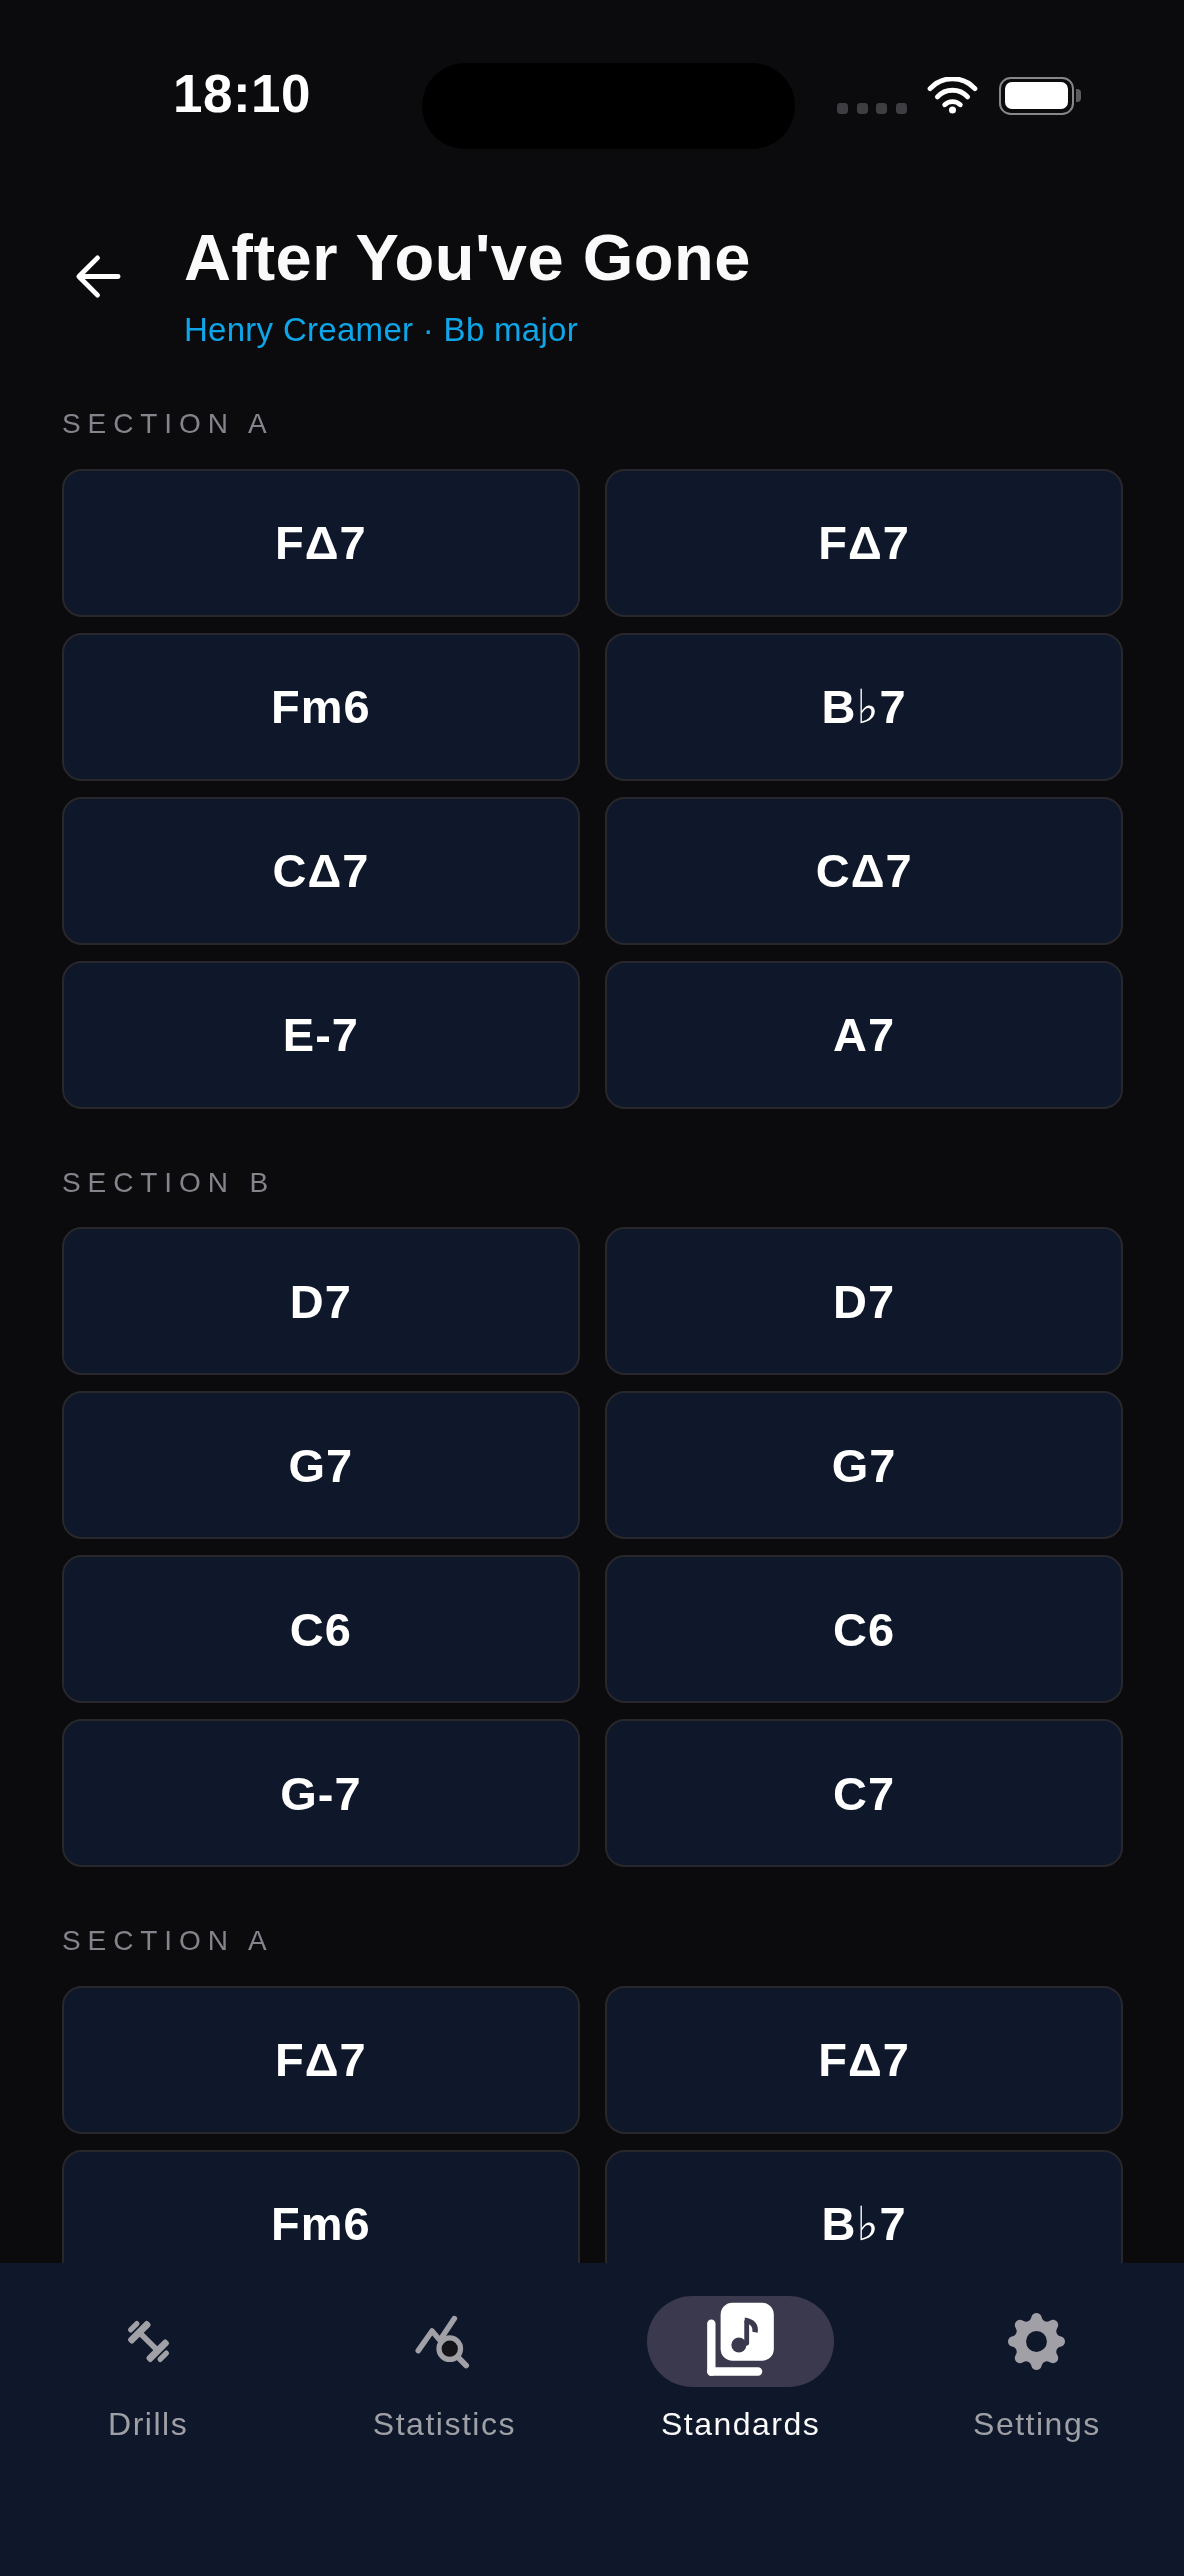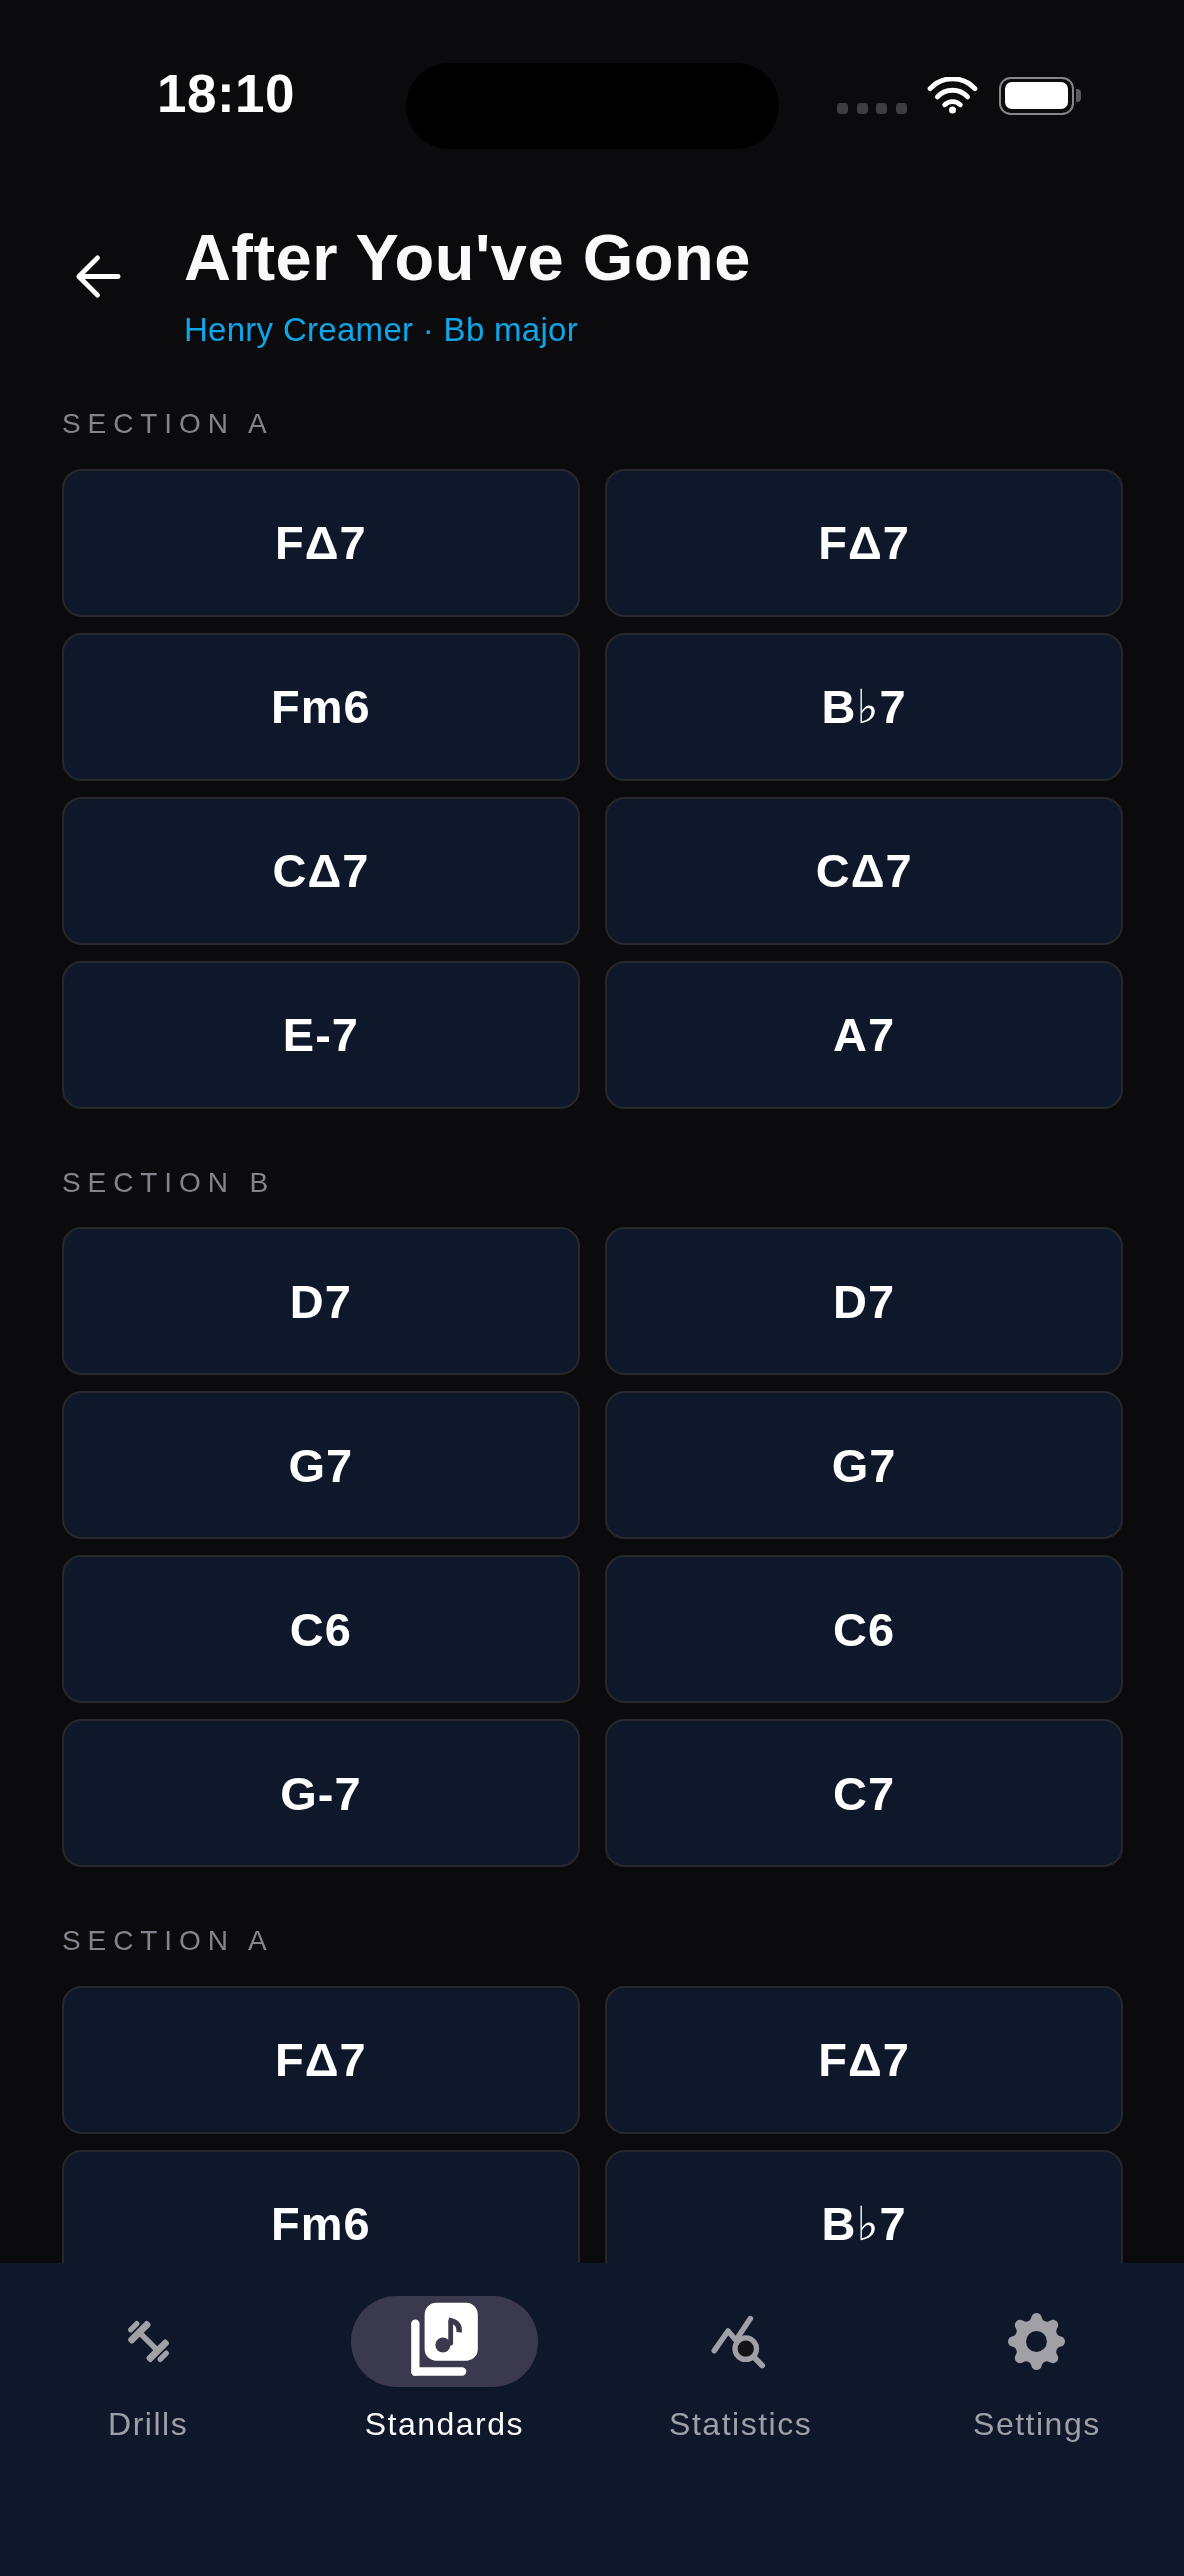--- a/index.html
+++ b/index.html
@@ -8,21 +8,21 @@
     width: 1185px; height: 2576px;
     position: relative;
     overflow: hidden;
     background: #0b0b0d;
     font-family: "Liberation Sans", "DejaVu Sans", sans-serif;
     -webkit-font-smoothing: antialiased;
   }
 
   
   .status-bar {
-    position: absolute; top: 0; left: 0; right: 0; height: 128px;
+    position: absolute; top: 0; left: 16px; right: 0; height: 128px;
     z-index: 30;
   }
   .sb-time {
     position: absolute; left: 157px; top: 65px; width: 128px;
     color: #ffffff; font-size: 53px; font-weight: 600; text-align: center;
     letter-spacing: 0.5px; line-height: 57px;
   }
   .dynamic-island {
     position: absolute; left: 406px; top: 63px; width: 373px; height: 86px;
     background: #000; border-radius: 43px;
@@ -259,52 +259,52 @@
       <rect x="31.5" y="13" width="5.5" height="22" rx="2"></rect>
       <rect x="5.5" y="18.5" width="4.2" height="11" rx="2"></rect>
       <rect x="38.3" y="18.5" width="4.2" height="11" rx="2"></rect>
     </g>
   </svg>
 </span>
       </div>
     <div class="tab-label">Drills</div>
   </div>
 
+  <div class="tab">
+    <div class="tab-icon-slot">
+        <span>
+  <svg width="63" height="63" viewBox="0 0 48 48" fill="none">
+    <path d="M4 31 L14.5 16 L20.5 23 L31.5 6.5" stroke="#a0a0a6" stroke-width="4.2" stroke-linecap="round" stroke-linejoin="round"></path>
+    <circle cx="28" cy="29.5" r="8.2" fill="#141418" stroke="#a0a0a6" stroke-width="4"></circle>
+    <path d="M34.3 36 L40.5 42.3" stroke="#a0a0a6" stroke-width="4.4" stroke-linecap="round"></path>
+  </svg>
+</span>
+      </div>
+    <div class="tab-label">Statistics</div>
+  </div>
+
   <div class="tab active">
     <div class="tab-icon-slot">
         <span>
   <svg width="81" height="86" viewBox="0 0 30 32">
     <rect x="2.6" y="7.6" width="3.1" height="21" rx="1.55" fill="#ffffff"></rect>
     <rect x="2.6" y="25.4" width="20.5" height="3.2" rx="1.6" fill="#ffffff"></rect>
     <rect x="7.6" y="1.4" width="19.8" height="21.6" rx="4.4" fill="#ffffff"></rect>
     <circle cx="14.4" cy="17.1" r="2.8" fill="#3b394e"></circle>
     <rect x="16.4" y="7.4" width="1.8" height="10" rx="0.9" fill="#3b394e"></rect>
     <path d="M16.6 6.9 c3.8 0.6 5.3 2.6 4.8 5.7 l-2.0 -0.4 c0.3 -1.9 -0.8 -3.0 -2.8 -3.4 z" fill="#3b394e"></path>
   </svg>
 </span>
       </div>
     <div class="tab-label">Standards</div>
   </div>
 
   <div class="tab">
     <div class="tab-icon-slot">
         <span>
-  <svg width="63" height="63" viewBox="0 0 48 48" fill="none">
-    <path d="M4 31 L14.5 16 L20.5 23 L31.5 6.5" stroke="#a0a0a6" stroke-width="4.2" stroke-linecap="round" stroke-linejoin="round"></path>
-    <circle cx="28" cy="29.5" r="8.2" fill="#141418" stroke="#a0a0a6" stroke-width="4"></circle>
-    <path d="M34.3 36 L40.5 42.3" stroke="#a0a0a6" stroke-width="4.4" stroke-linecap="round"></path>
-  </svg>
-</span>
-      </div>
-    <div class="tab-label">Statistics</div>
-  </div>
-
-  <div class="tab">
-    <div class="tab-icon-slot">
-        <span>
   <svg width="57" height="57" viewBox="0 0 16 16">
     <path fill="#a0a0a6" fill-rule="evenodd" d="M9.405 1.05c-.413-1.4-2.397-1.4-2.81 0l-.1.34a1.464 1.464 0 0 1-2.105.872l-.31-.17c-1.283-.698-2.686.705-1.987 1.987l.169.311c.446.82.023 1.841-.872 2.105l-.34.1c-1.4.413-1.4 2.397 0 2.81l.34.1a1.464 1.464 0 0 1 .872 2.105l-.17.31c-.698 1.283.705 2.686 1.987 1.987l.311-.169a1.464 1.464 0 0 1 2.105.872l.1.34c.413 1.4 2.397 1.4 2.81 0l.1-.34a1.464 1.464 0 0 1 2.105-.872l.31.17c1.283.698 2.686-.705 1.987-1.987l-.169-.311a1.464 1.464 0 0 1 .872-2.105l.34-.1c1.4-.413 1.4-2.397 0-2.81l-.34-.1a1.464 1.464 0 0 1-.872-2.105l.17-.31c.698-1.283-.705-2.686-1.987-1.987l-.311.169a1.464 1.464 0 0 1-2.105-.872l-.1-.34z M8 10.93a2.929 2.929 0 1 1 0-5.86 2.929 2.929 0 0 1 0 5.858z"></path>
   </svg>
 </span>
       </div>
     <div class="tab-label">Settings</div>
   </div>
 </nav>
 
 

